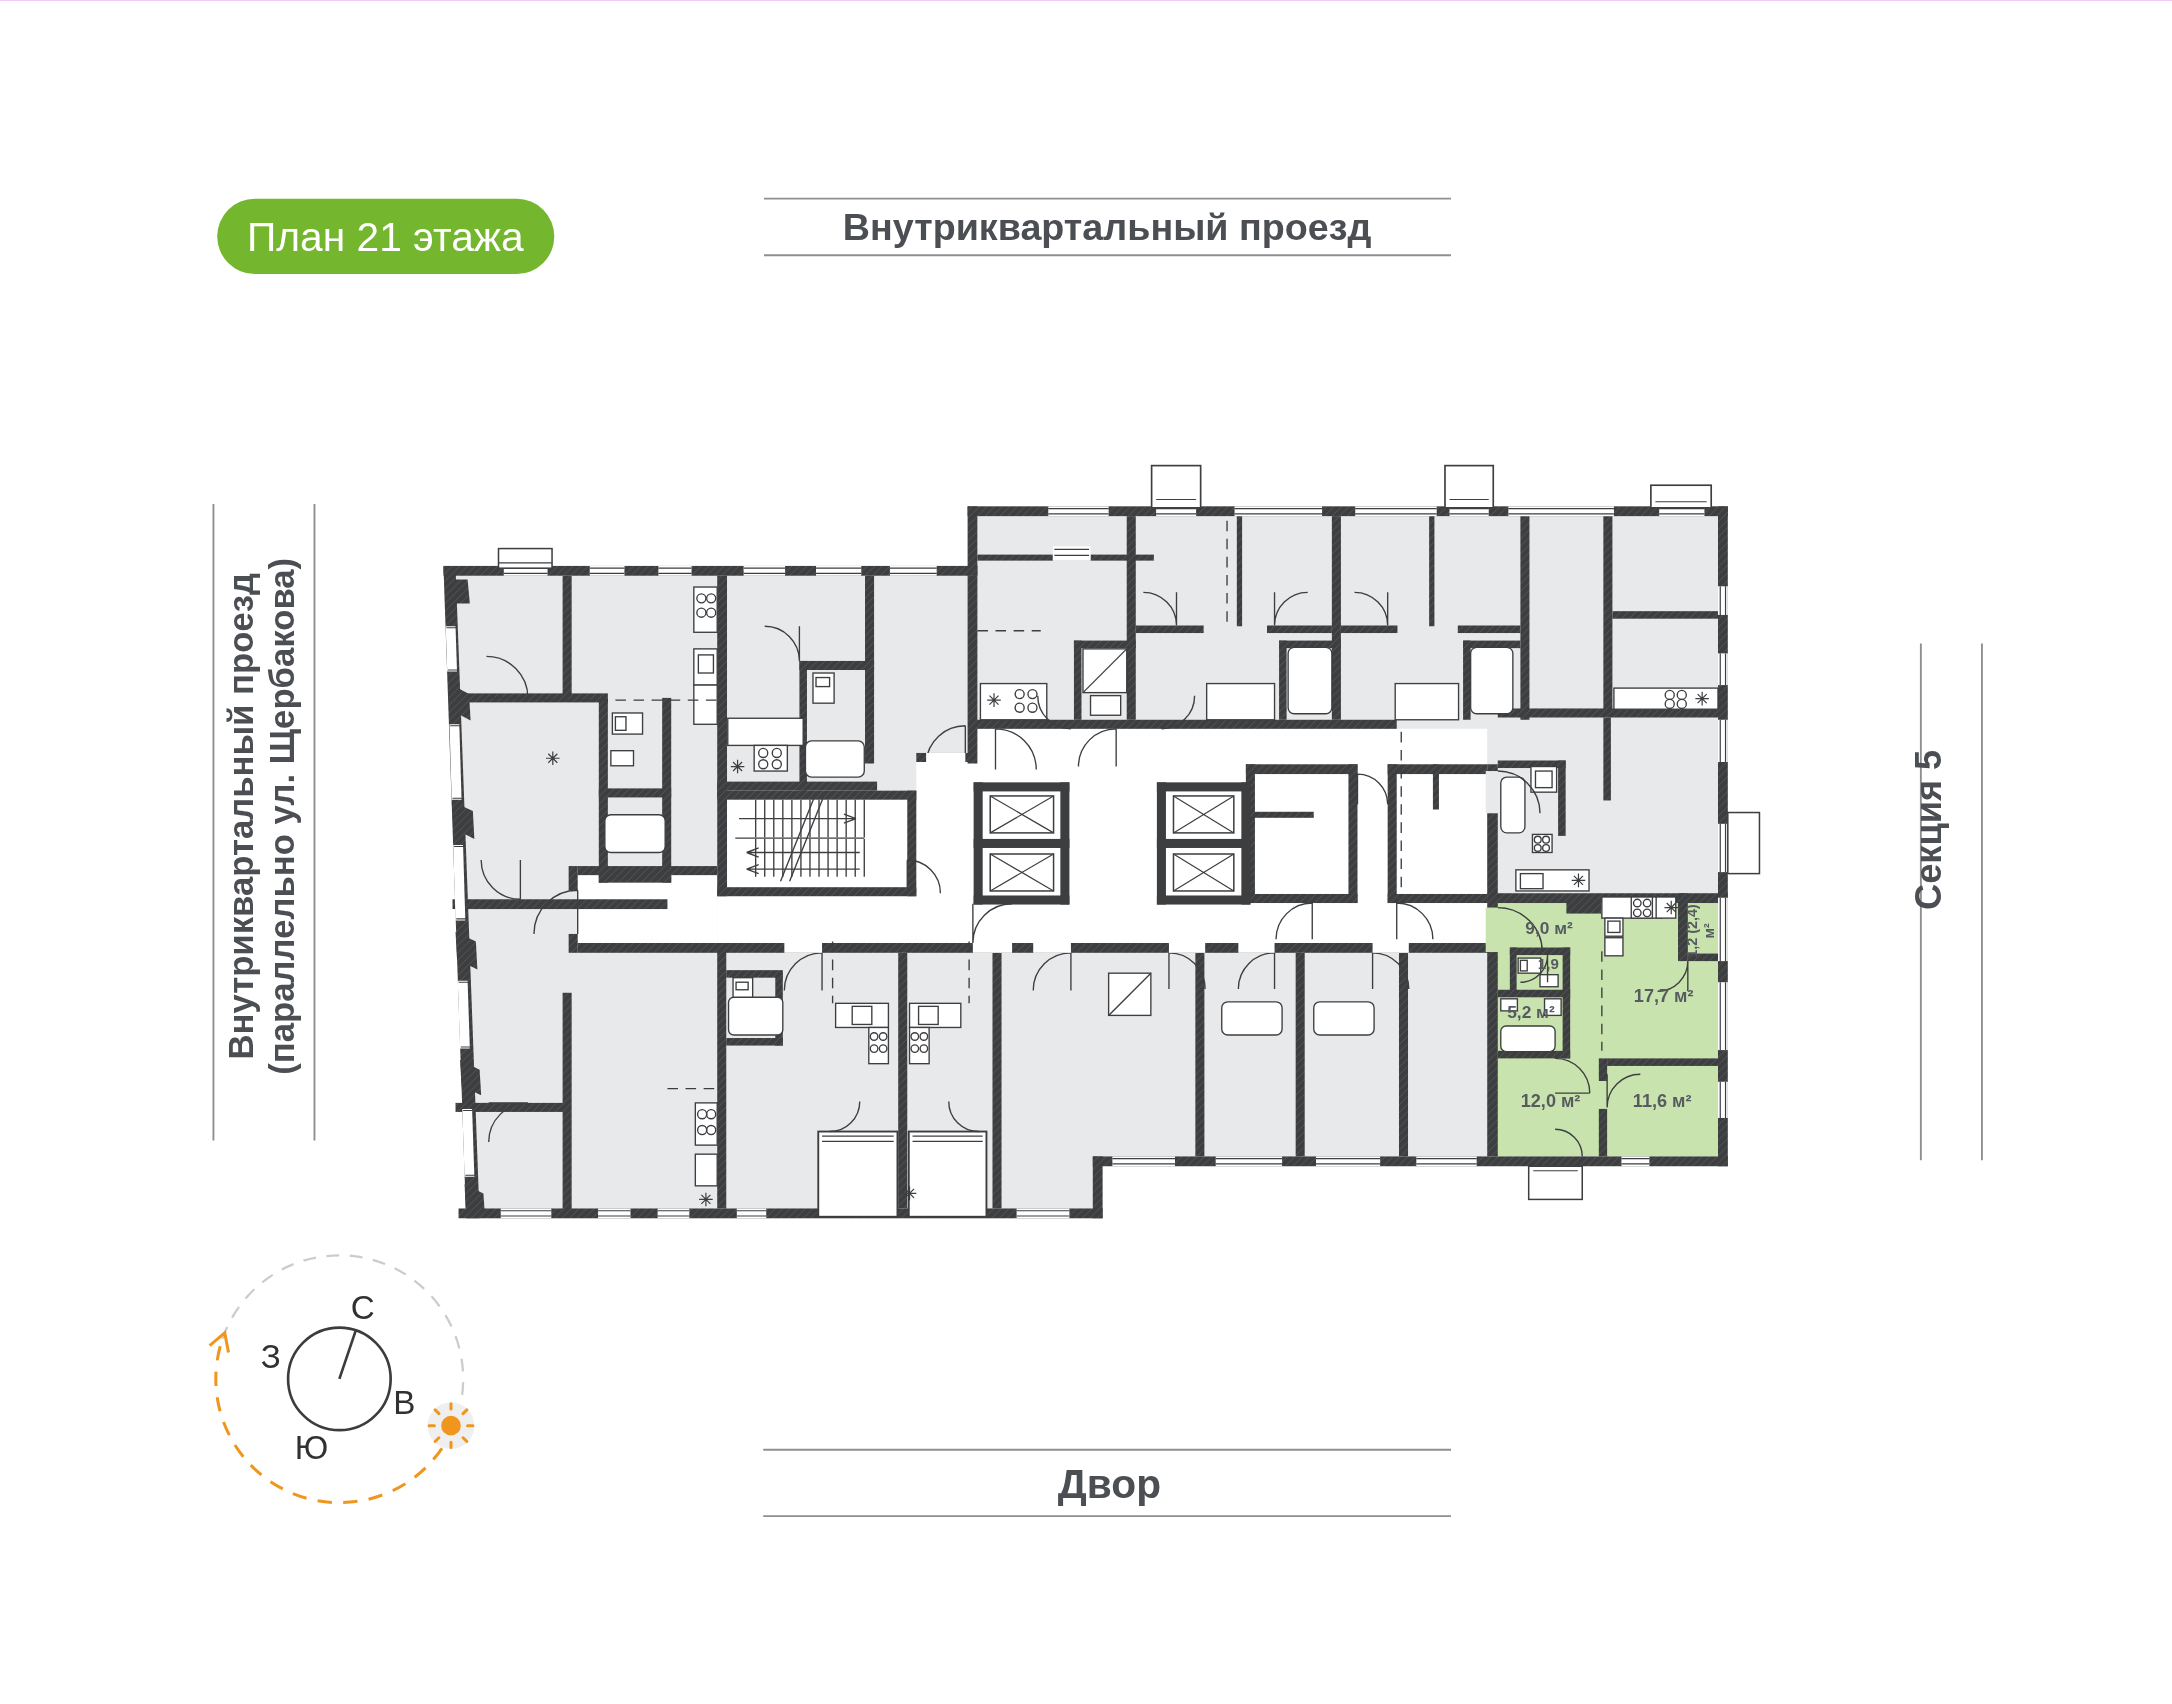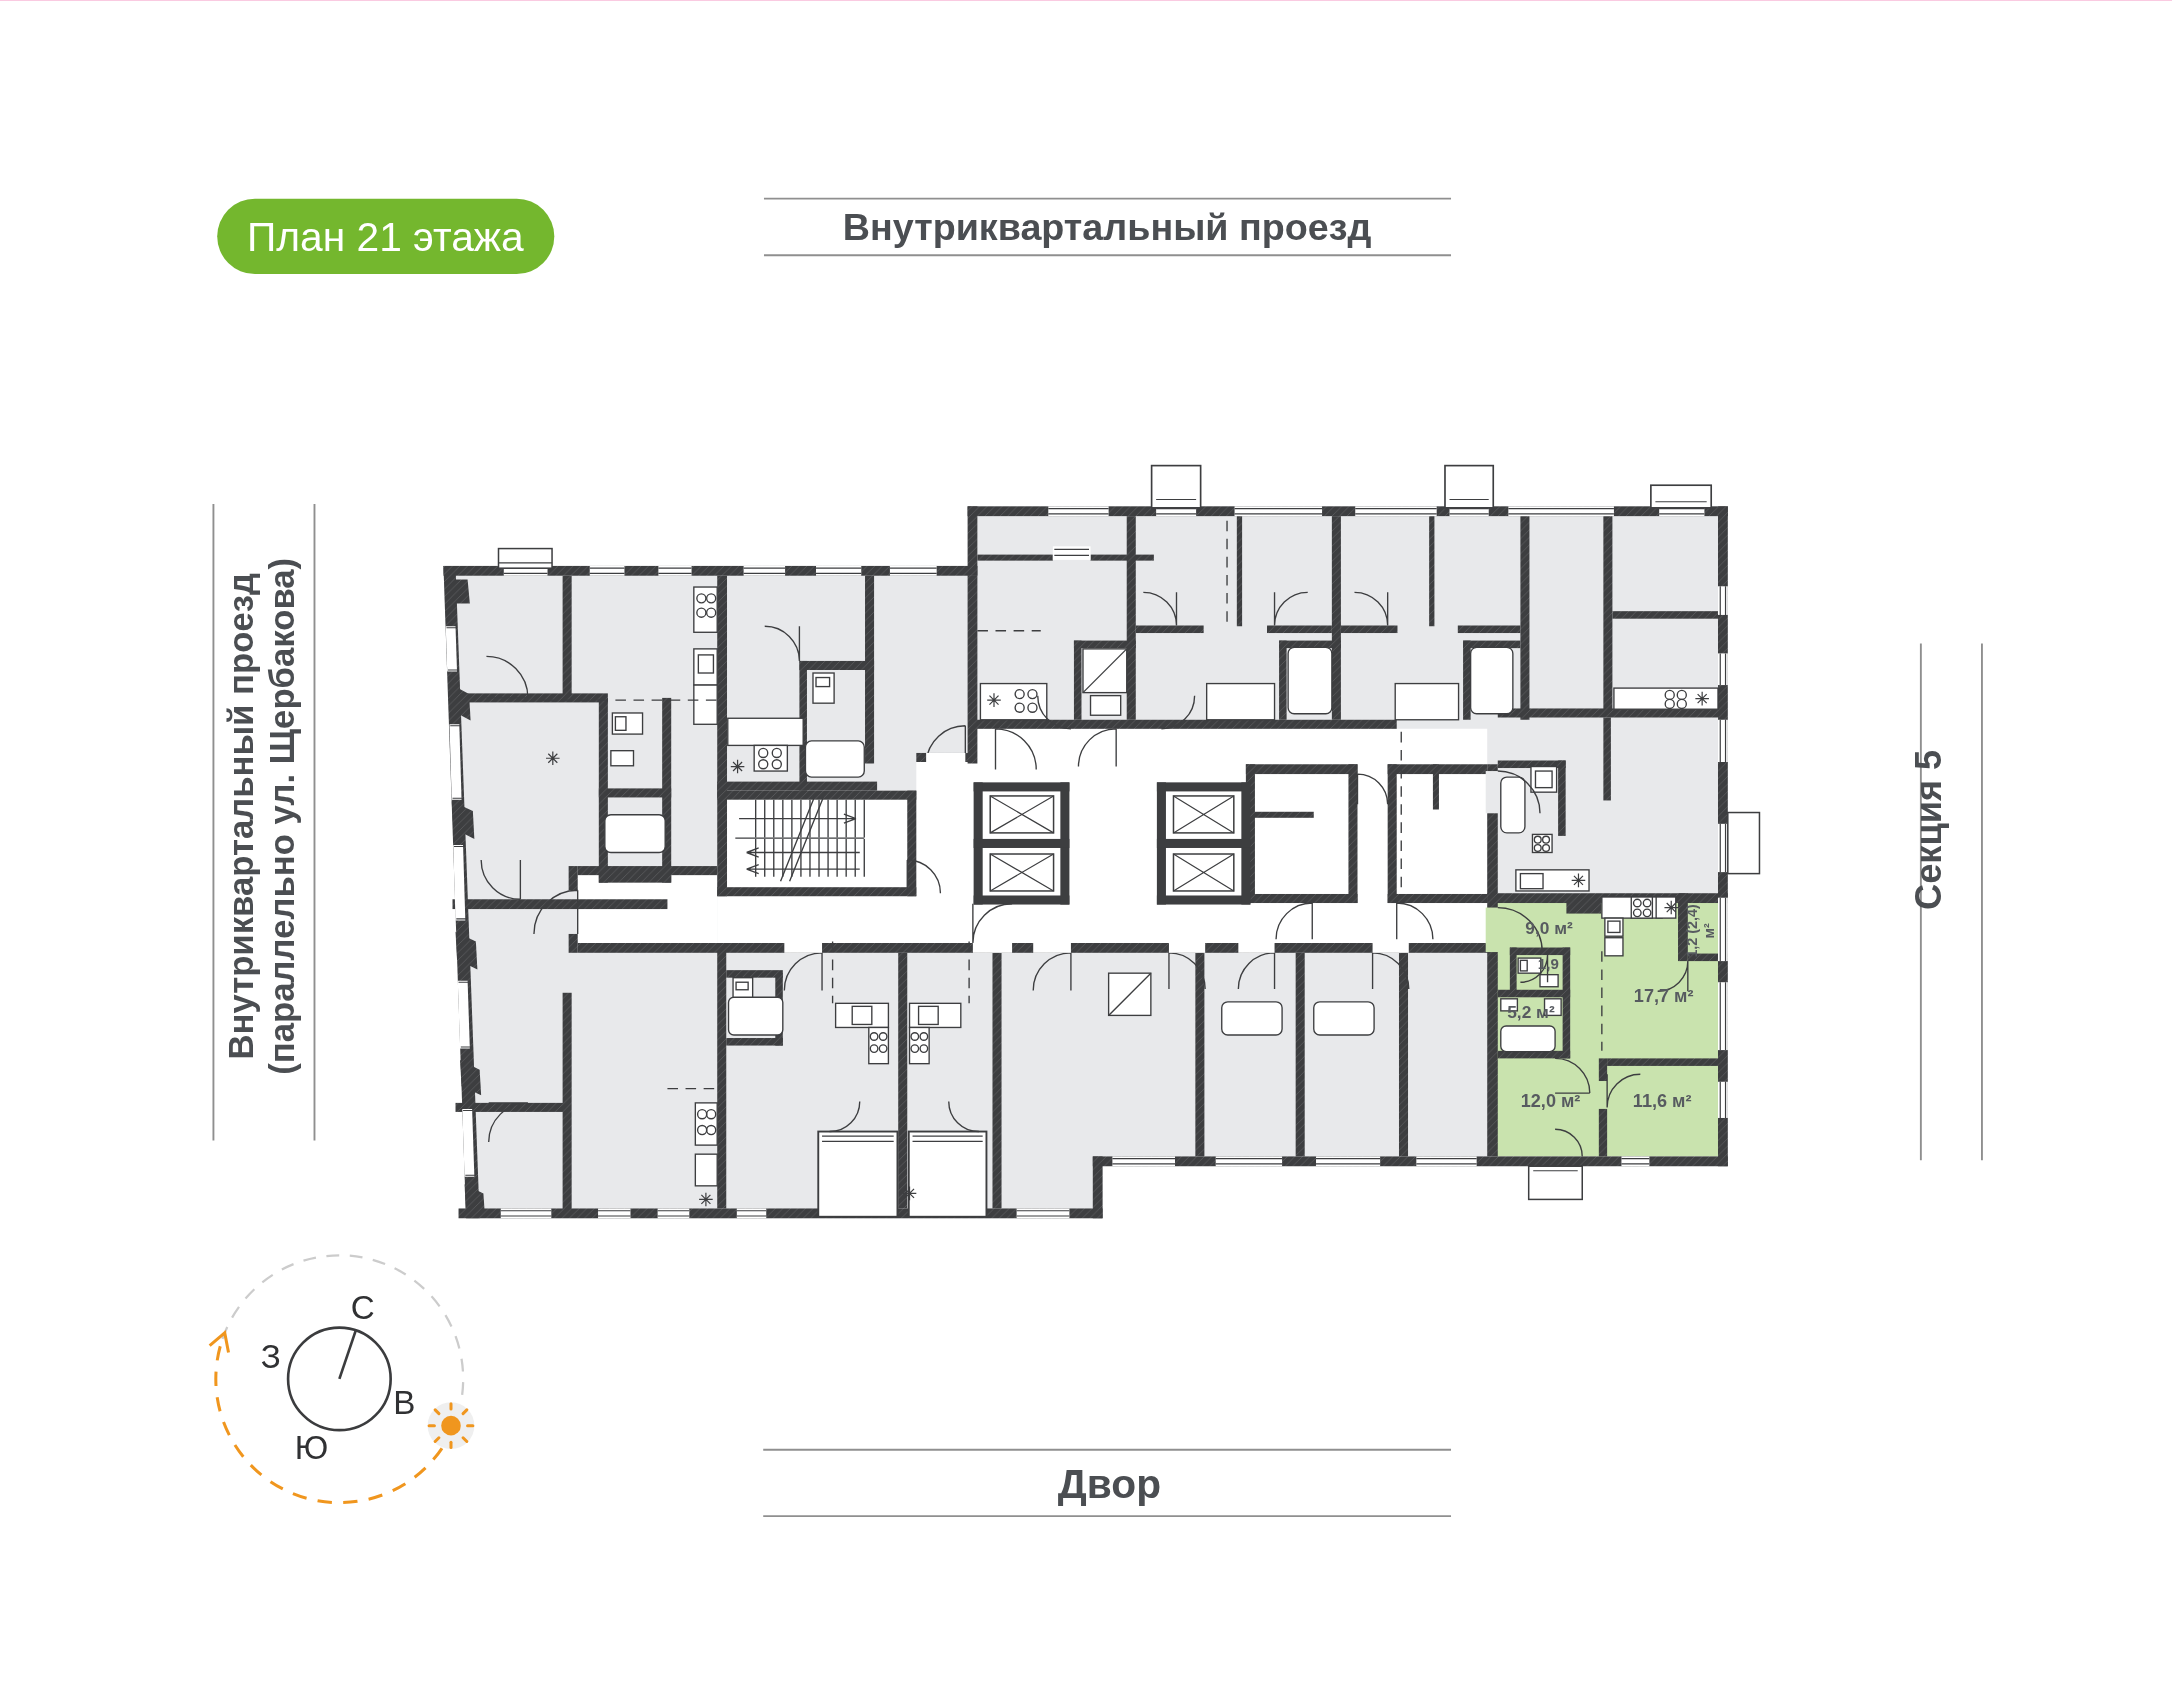--- a/index.html
+++ b/index.html
@@ -1,16 +1,16 @@
 <!DOCTYPE html>
 <html style="font-size:12px"><head>
 <meta charset="utf-8">
 <style>
 html,body{margin:0;padding:0;background:#fff}
-.page{width:2172px;height:1705px;position:relative;background:#ec4899;font-family:"Liberation Sans",sans-serif;overflow:hidden}
+.page{width:2172px;height:1705px;position:relative;background:#d946ef;font-family:"Liberation Sans",sans-serif;overflow:hidden}
 </style>
 </head>
 <body>
 <div class="page">
 <svg width="2172" height="1705" viewBox="0 0 2880 2260" xmlns="http://www.w3.org/2000/svg">
 <defs>
 <pattern id="wh" width="10" height="10" patternUnits="userSpaceOnUse">
 <rect width="10" height="10" fill="#3d3e40"></rect>
 <path d="M-2,12 L12,-2 M-2,22 L22,-2" stroke="#7e7f81" stroke-width="1" opacity="0.5"></path>
 </pattern>

